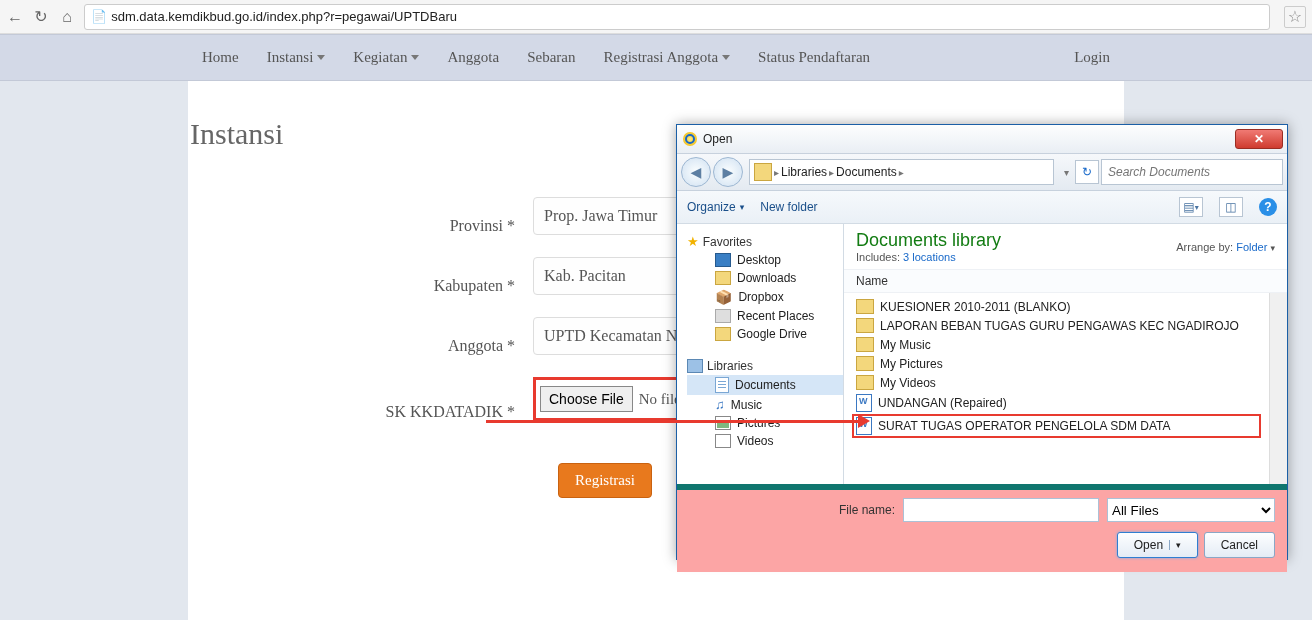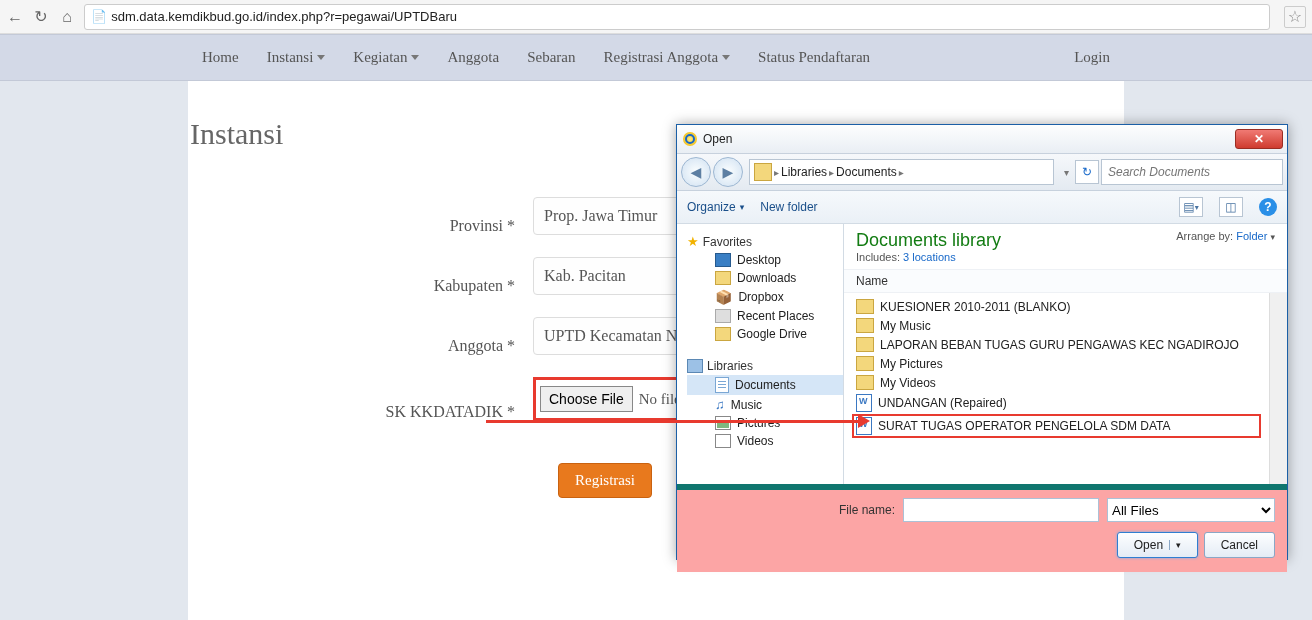--- a/index.html
+++ b/index.html
@@ -55,21 +55,21 @@
 .tree .itm.sel{background:#d5e6f7}
 .tree .fo{width:14px;height:12px;background:#f3d77c;border:1px solid #caa640}
 .tree .doc-ic{width:12px;height:14px;background:#fff;border:1px solid #7aa7d4;position:relative}
 .tree .doc-ic::after{content:"";position:absolute;top:3px;left:2px;width:8px;height:1px;background:#7aa7d4;box-shadow:0 3px 0 #7aa7d4,0 6px 0 #7aa7d4}
 .tree .mus-ic{color:#3b78c2;font-size:13px}
 .tree .pic-ic{width:14px;height:12px;background:#fff;border:1px solid #888;position:relative}
 .tree .pic-ic::after{content:"";position:absolute;bottom:1px;left:1px;width:12px;height:5px;background:#7fb77f}
 .tree .vid-ic{width:14px;height:12px;background:#fff;border:1px solid #888;position:relative}
 .tree .drop-ic{color:#1f8fe0;font-size:14px}
 .main{flex:1;background:#fff;display:flex;flex-direction:column}
-.main-hdr{padding:6px 12px;border-bottom:1px solid #eef1f5;display:flex;align-items:flex-start}
+.main-hdr{padding:6px 12px;border-bottom:1px solid #eef1f5;display:flex;align-items:center}
 .main-hdr .dt{color:#137c13;font-size:18px}
 .main-hdr .sub{font-size:11px;color:#555}
 .main-hdr .sub a{color:#1768c9;text-decoration:none}
 .arr{margin-left:auto;font-size:11px;color:#555}
 .arr a{color:#1768c9;text-decoration:none}
 .colhdr{padding:4px 12px;border-bottom:1px solid #eef1f5;background:#fafcfe;font-size:12px;color:#333}
 .flist{flex:1;overflow:hidden;padding:4px 8px}
 .flist .row{display:flex;align-items:center;gap:6px;padding:2px 4px;cursor:pointer}
 .flist .fo{width:16px;height:13px;background:#f3d77c;border:1px solid #caa640}
 .flist .wd{width:14px;height:16px;background:#fff;border:1px solid #3b78c2;position:relative}
@@ -259,25 +259,25 @@
       </div>
       <div class="colhdr">Name</div>
       <div style="display:flex;flex:1">
         <div class="flist" id="flist">
             <div class="row">
               <span class="fo"></span>
               <span>KUESIONER 2010-2011 (BLANKO)</span>
             </div>
             <div class="row">
               <span class="fo"></span>
+              <span>LAPORAN BEBAN TUGAS GURU PENGAWAS KEC NGADIROJO</span>
+            </div>
+            <div class="row">
+              <span class="fo"></span>
               <span>My Music</span>
-            </div>
-            <div class="row">
-              <span class="fo"></span>
-              <span>LAPORAN BEBAN TUGAS GURU PENGAWAS KEC NGADIROJO</span>
             </div>
             <div class="row">
               <span class="fo"></span>
               <span>My Pictures</span>
             </div>
             <div class="row">
               <span class="fo"></span>
               <span>My Videos</span>
             </div>
             <div class="row">

